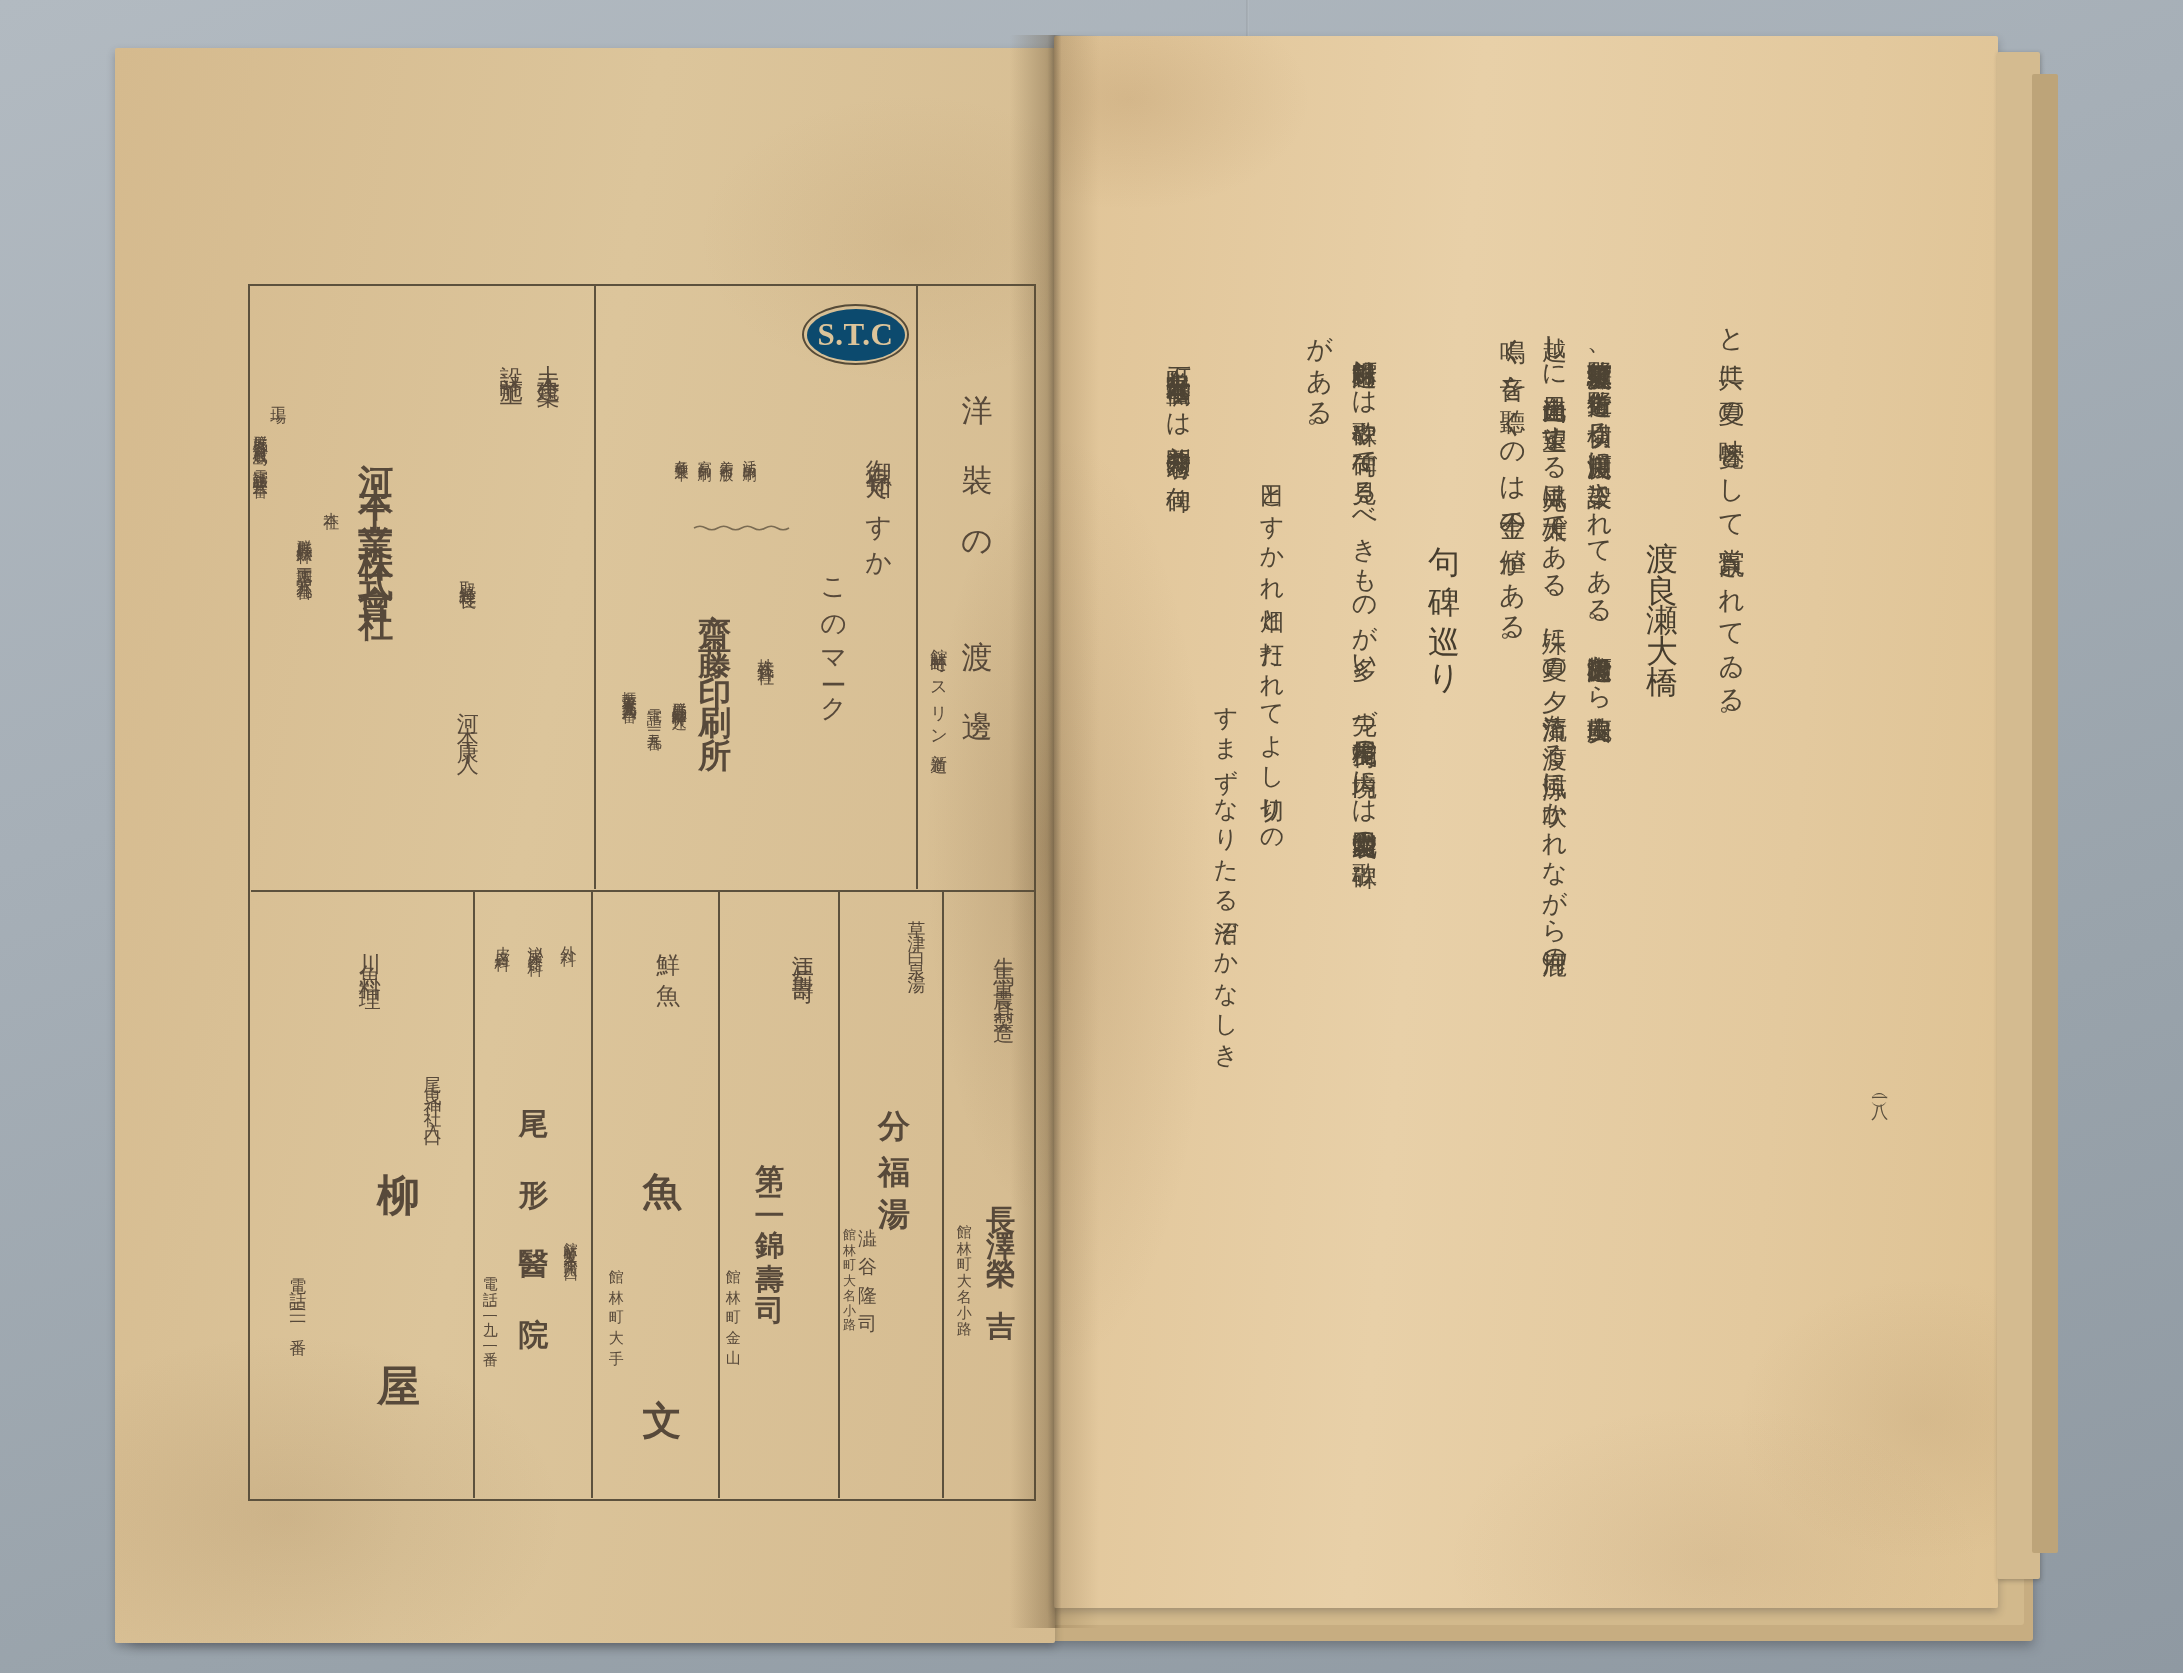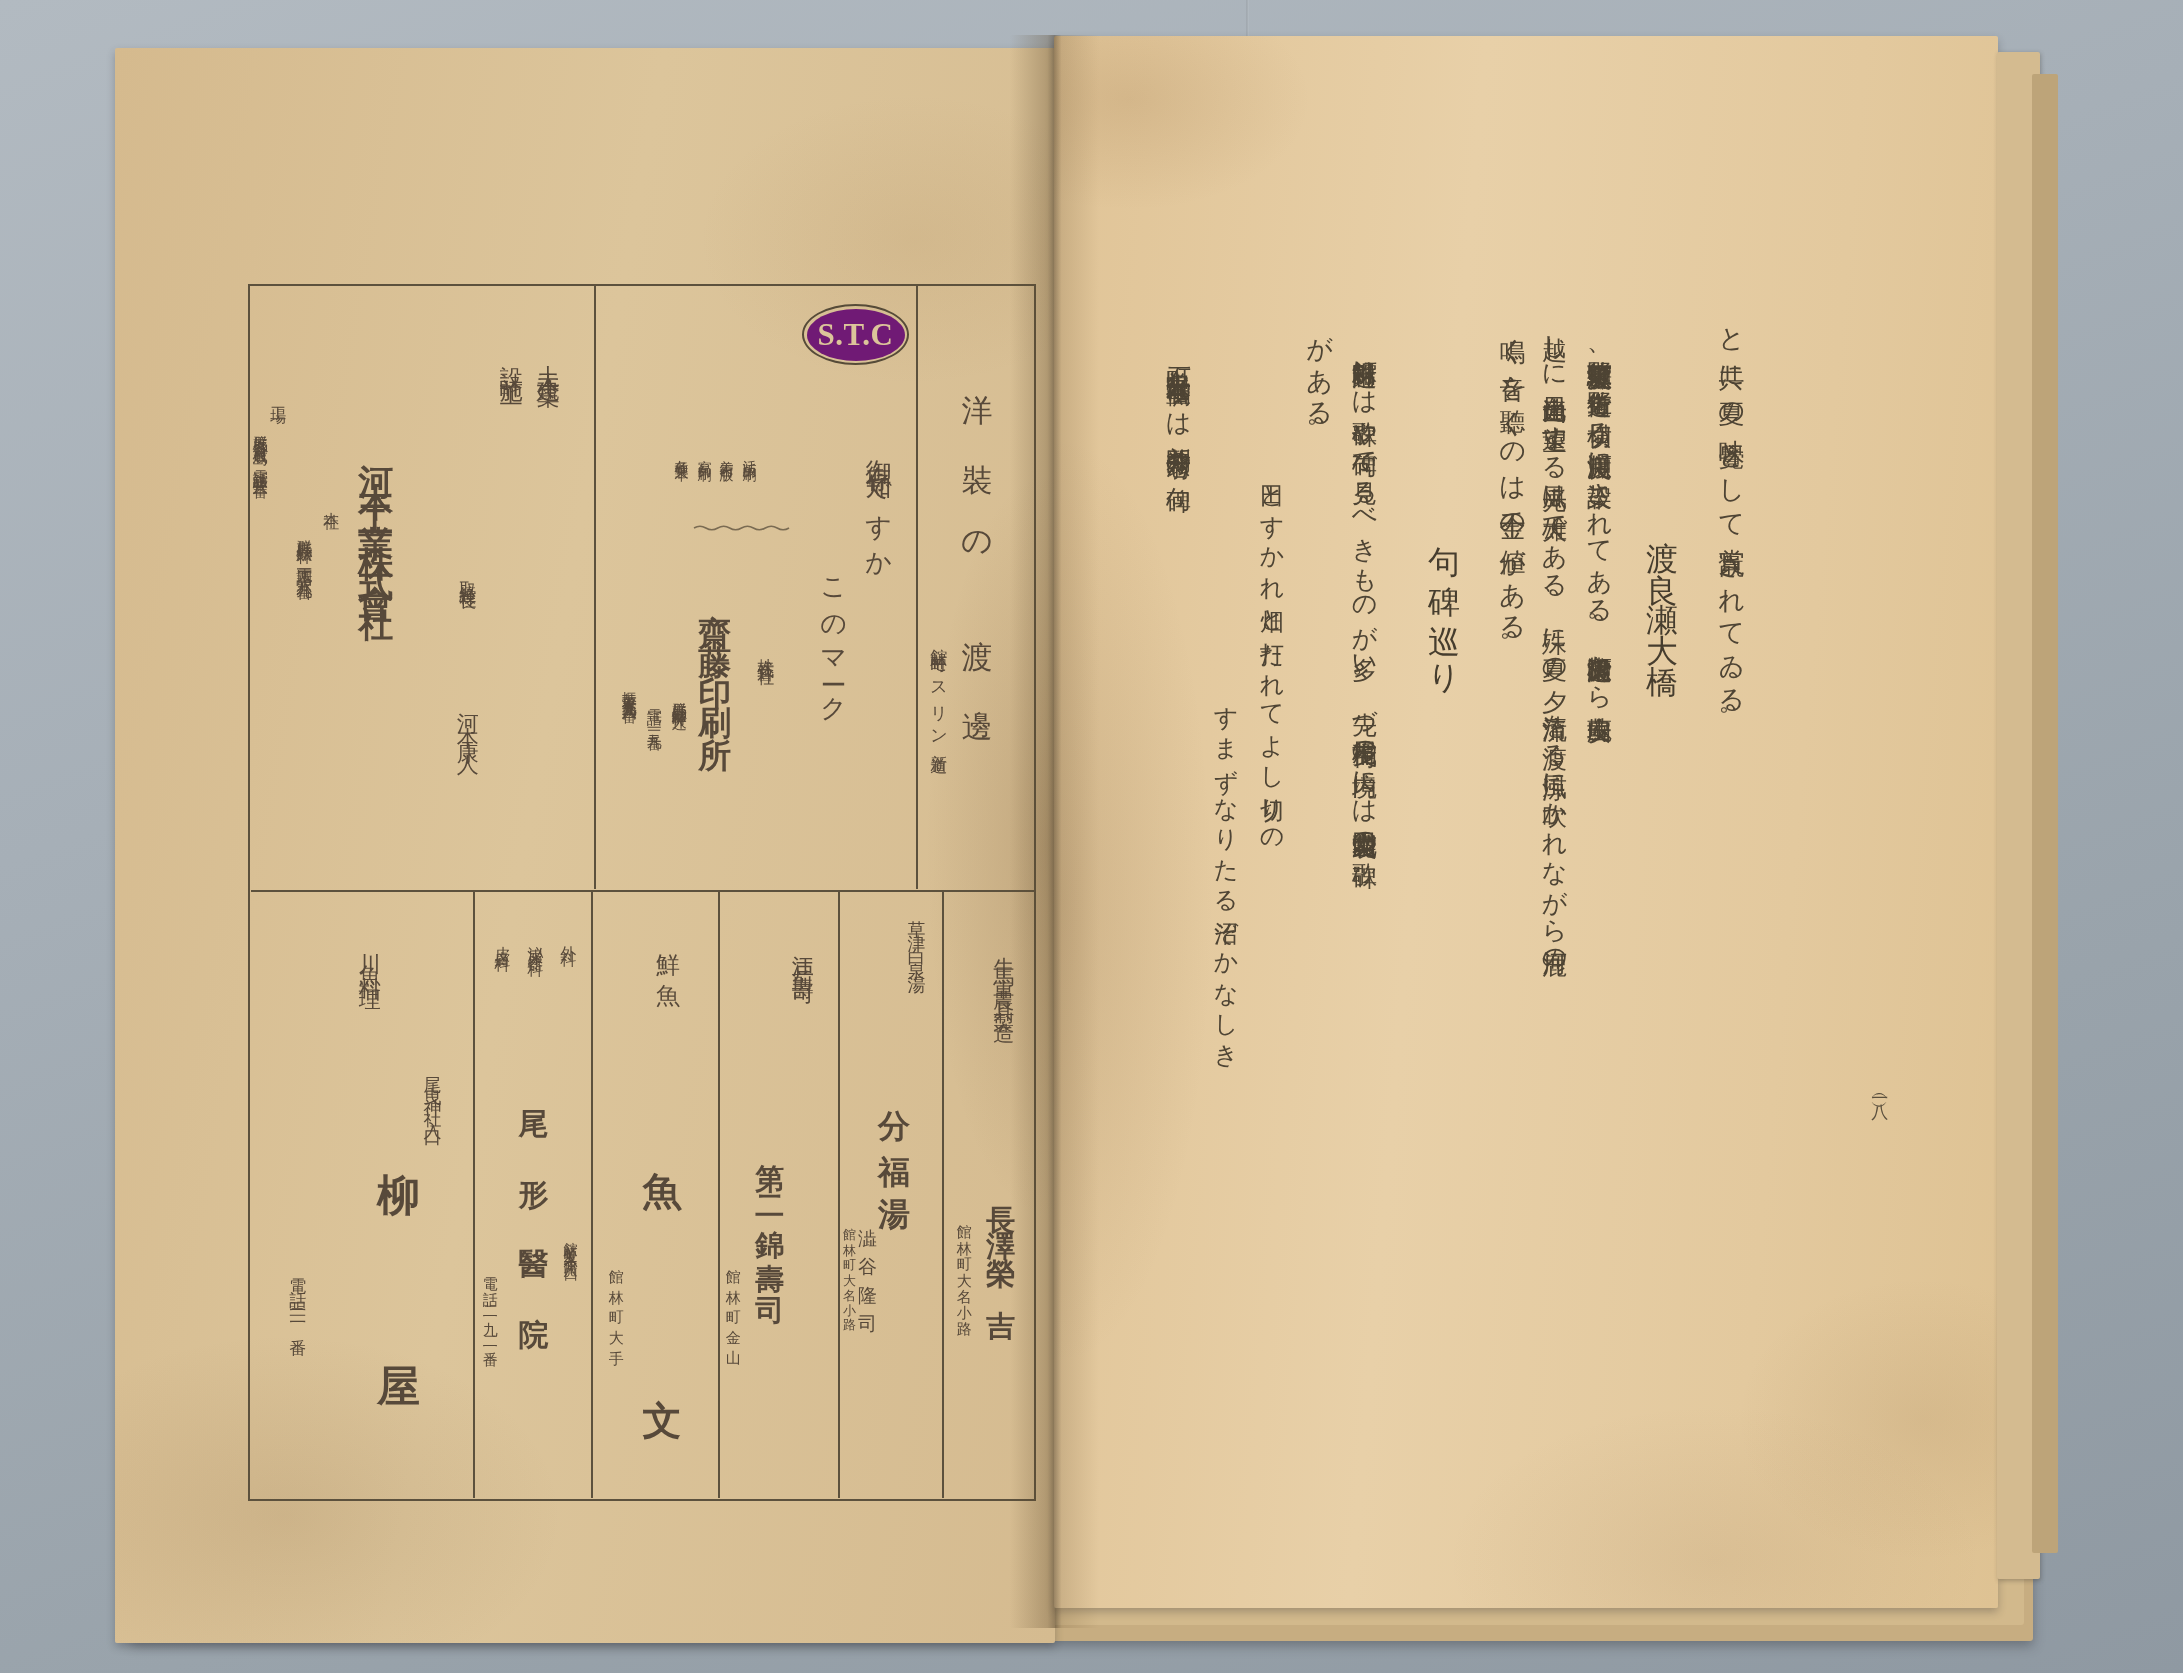--- a/index.html
+++ b/index.html
@@ -43,21 +43,21 @@
   .vt{position:absolute;writing-mode:vertical-rl;text-orientation:mixed;white-space:nowrap;
       color:#4e4434;line-height:1.08;}
   .ad{color:#57493a;}
   .hd{color:#463d2e;}
   
   .ad-frame{position:absolute;left:248px;top:284px;width:788px;height:1217px;
     border:2.5px solid #5c513d;box-sizing:border-box;}
   .hline,.vline{position:absolute;background:#5c513d;}
   .stc{position:absolute;left:802px;top:304px;width:107px;height:61px;
     border:2px solid #564b38;border-radius:50%;box-sizing:border-box;padding:2.5px;}
-  .stc-in{width:100%;height:100%;border-radius:50%;background:#701a75;
+  .stc-in{width:100%;height:100%;border-radius:50%;background:#0c4a6e;
     display:flex;align-items:center;justify-content:center;
     color:#dcc49a;font-weight:bold;font-size:31px;letter-spacing:0.5px;
     font-family:"Liberation Serif","DejaVu Serif",serif;}
   .wave{position:absolute;left:693px;top:524px;}
 </style>
 </head>
 <body>
 
 <div class="stage">
 

